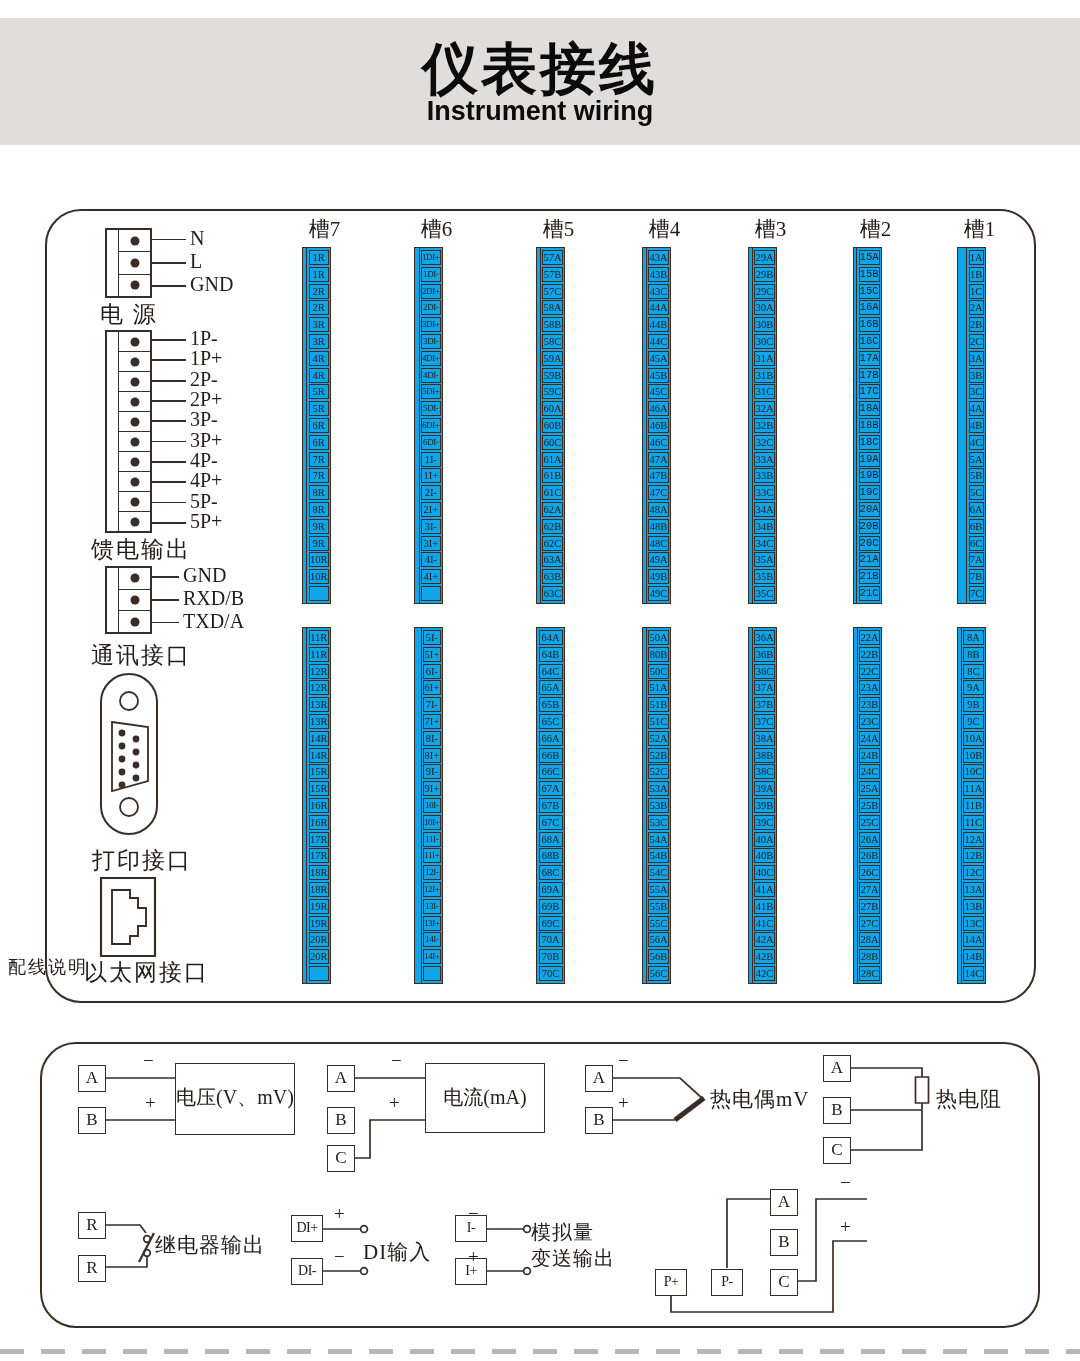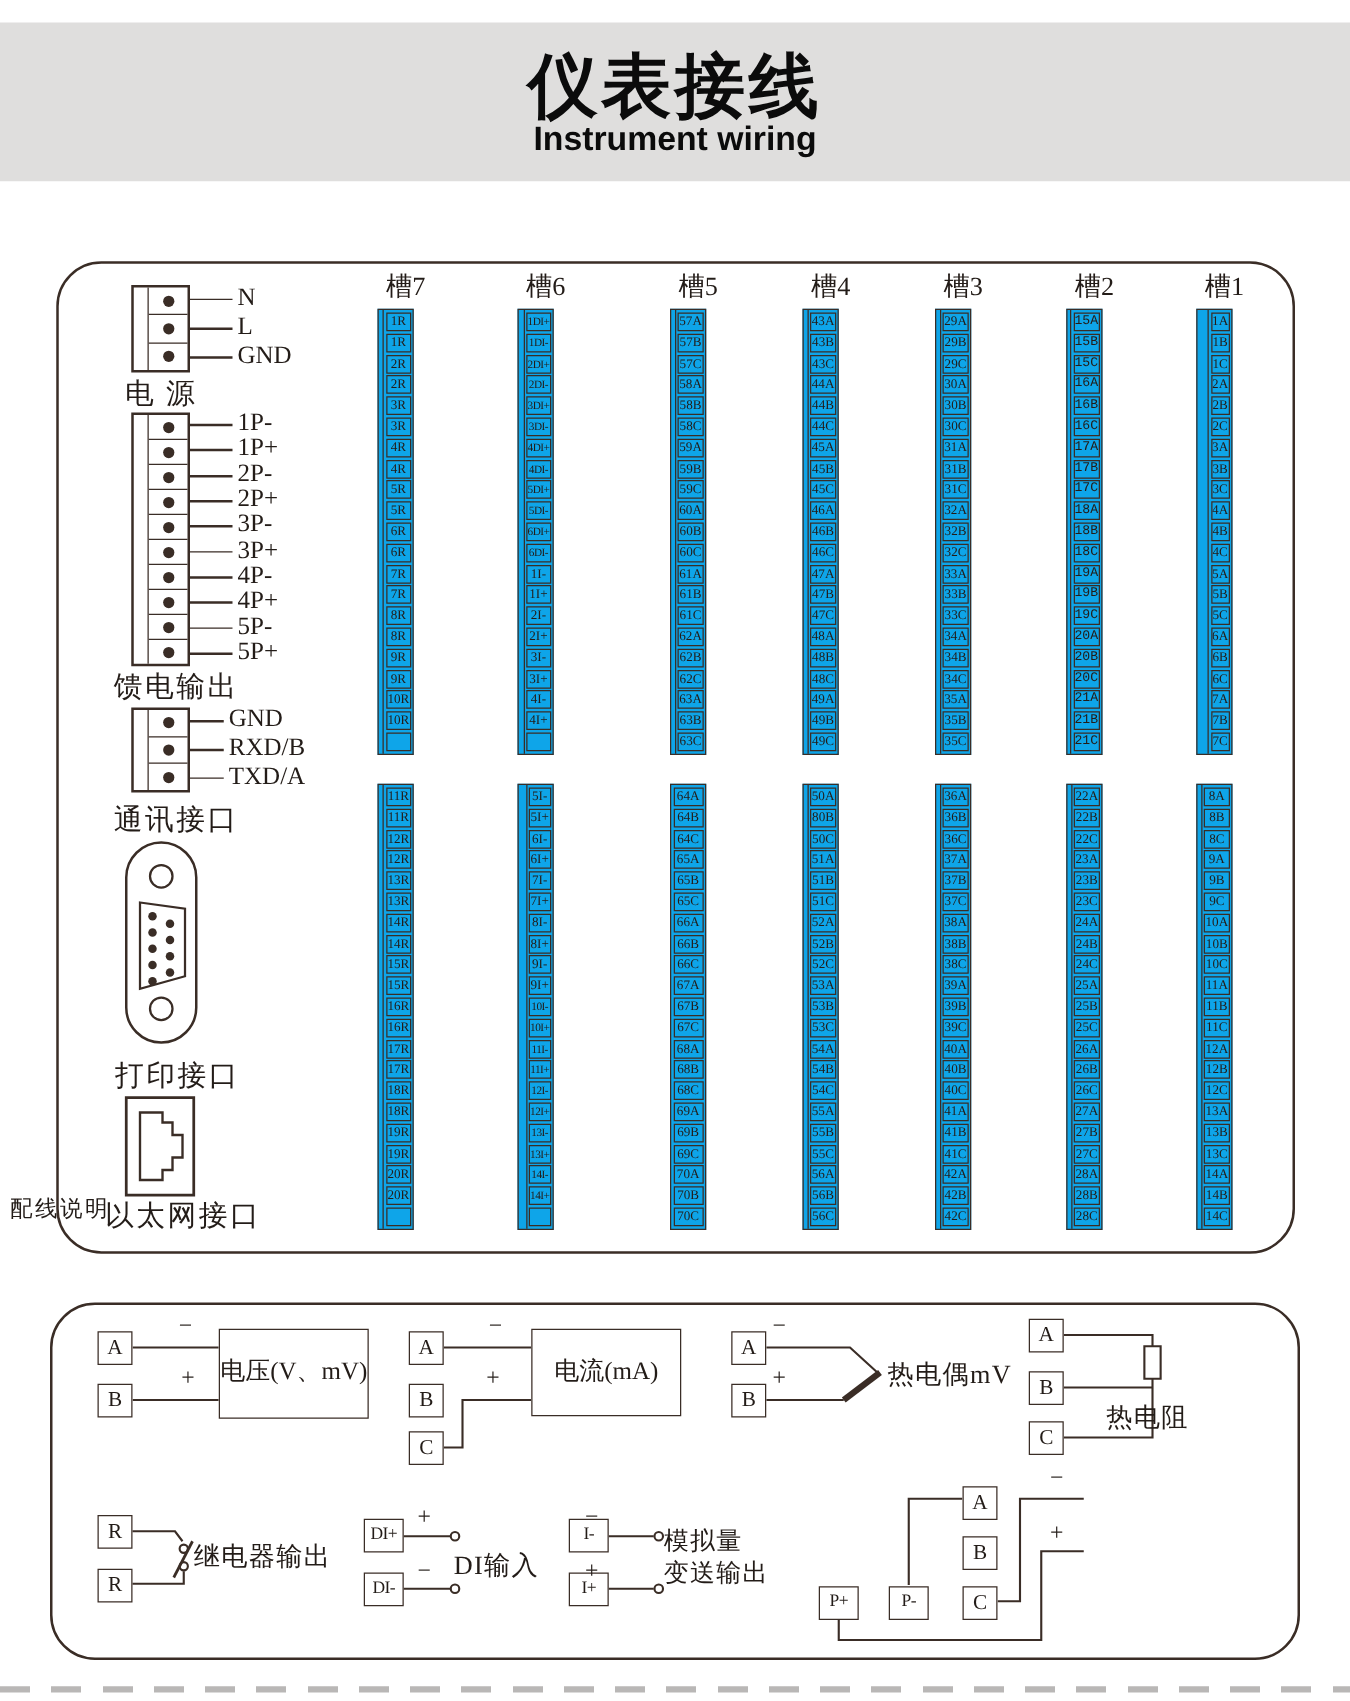--- a/index.html
+++ b/index.html
@@ -140,21 +140,21 @@
 
   <div class="tbox" style="left:585px;top:1065px;">A</div>
   <div class="tbox" style="left:585px;top:1107px;">B</div>
   <div class="sign" style="left:618px;top:1050px;">−</div>
   <div class="sign" style="left:618px;top:1092px;">+</div>
   <div class="dlabel" style="left:710px;top:1085px;">热电偶mV</div>
 
   <div class="tbox" style="left:823px;top:1055px;">A</div>
   <div class="tbox" style="left:823px;top:1097px;">B</div>
   <div class="tbox" style="left:823px;top:1137px;">C</div>
-  <div class="dlabel" style="left:885px;top:1085px;margin-top:35px;">热电阻</div>
+  <div class="dlabel" style="left:936px;top:1085px;">热电阻</div>
 
   <div class="tbox" style="left:78px;top:1212px;">R</div>
   <div class="tbox" style="left:78px;top:1255px;">R</div>
   <div class="dlabel" style="left:155px;top:1231px;">继电器输出</div>
 
   <div class="tbox w" style="left:291px;top:1215px;">DI+</div>
   <div class="tbox w" style="left:291px;top:1258px;">DI-</div>
   <div class="sign" style="left:334px;top:1203px;">+</div>
   <div class="sign" style="left:334px;top:1246px;">−</div>
   <div class="dlabel" style="left:363px;top:1238px;">DI输入</div>

